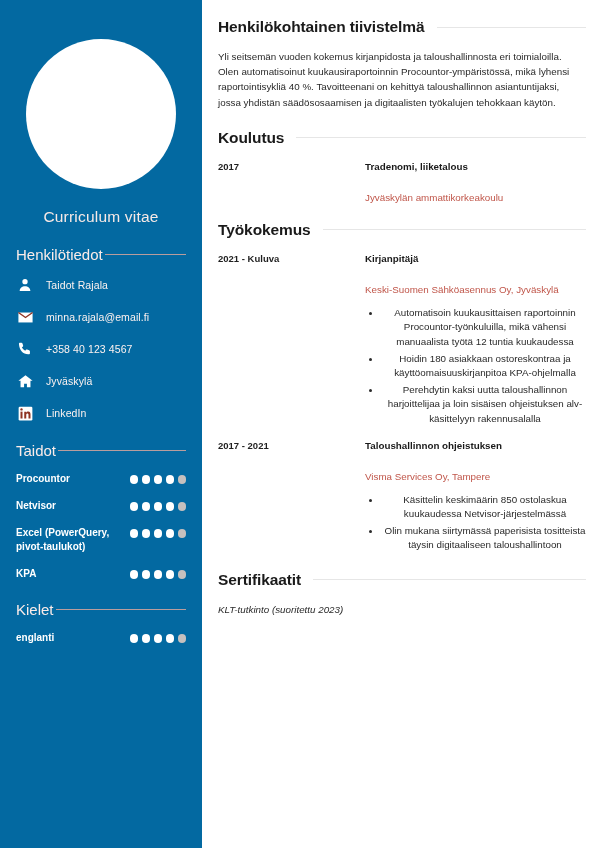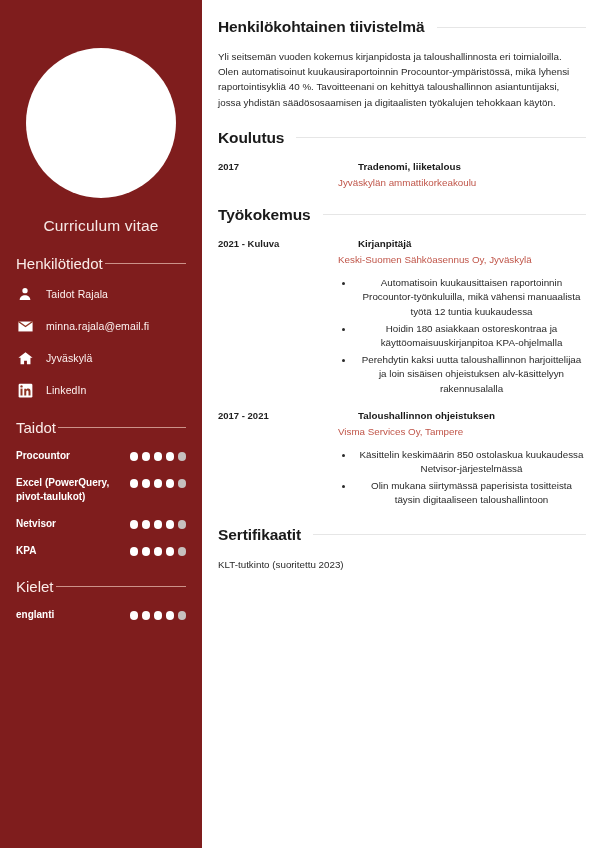--- a/index.html
+++ b/index.html
@@ -18,24 +18,24 @@
     width: 600px;
     height: 848px;
     display: flex;
     background: #ffffff;
   }
 
   
   .sidebar {
     width: 202px;
     min-width: 202px;
-    background: #7f1d1d;
+    background: #0369a1;
     color: #ffffff;
     box-sizing: border-box;
-    padding: 16px 16px;
+    padding: 7px 16px;
     position: relative;
   }
   .photo-wrap {
     padding-top: 32px;
     display: flex;
     justify-content: center;
   }
   .photo-circle {
     width: 150px;
     height: 150px;
@@ -153,61 +153,62 @@
     line-height: 15.2px;
     color: #2a2a2a;
     margin: 6px 0 19px 0;
     padding-right: 4px;
   }
   .section { margin-bottom: 16px; }
 
   .entry {
     display: flex;
     margin-bottom: 10px;
+    gap: 27px;
   }
   .entry-date {
     width: 120px;
     min-width: 120px;
     font-size: 9.5px;
     font-weight: bold;
     color: #1f1f1f;
     padding-top: 1px;
   }
   .entry-body { flex: 1; }
   .entry-role {
     font-size: 9.8px;
     font-weight: bold;
     color: #1a1a1a;
     line-height: 14px;
-    margin-left: 20px;
   }
   .entry-org {
     font-size: 9.8px;
     color: #C0564A;
     line-height: 15px;
-    margin-top: 1px;
+    margin-top: 16px;
   }
   ul.bullets {
     margin: 9px 0 0 0;
     padding-left: 16px;
     list-style: disc;
     text-align: center;
   }
   ul.bullets li {
     font-size: 9.8px;
     line-height: 14.6px;
     color: #2a2a2a;
     margin-bottom: 2px;
     padding-left: 3px;
   }
   ul.bullets li::marker { font-size: 9px; }
   .cert-text {
     font-size: 9.8px;
     color: #2a2a2a;
     line-height: 15px;
+    font-style: italic;
   }
 </style>
 </head>
 <body>
 
 <div class="page">
 
   <aside class="sidebar">
 
     <div class="photo-wrap">
@@ -235,20 +236,28 @@
       <div class="contact-row">
         <span class="c-icon">
           <svg width="17" height="17" viewBox="0 0 24 24" fill="#ffffff">
               <path d="M2 5h20v14H2z" fill="#ffffff"></path>
               <path d="M2 5l10 7 10-7" stroke="#8E3322" stroke-width="2" fill="none"></path>
             </svg>
         </span>
         <span class="contact-text">minna.rajala@email.fi</span>
       </div>
 
+      <div class="contact-row">
+        <span class="c-icon">
+          <svg width="16" height="16" viewBox="0 0 24 24" fill="#ffffff">
+              <path d="M6.6 2.5c.8 0 1.4.5 1.6 1.2l1 3c.2.7 0 1.4-.6 1.8l-1.3 1c1 2.2 2.9 4.1 5.1 5.1l1-1.3c.4-.6 1.1-.8 1.8-.6l3 1c.7.2 1.2.8 1.2 1.6v3c0 1-.8 1.8-1.8 1.7C9.3 20.4 3.6 14.7 2.9 4.3 2.8 3.3 3.6 2.5 4.6 2.5z"></path>
+            </svg>
+        </span>
+        <span class="contact-text">+358 40 123 4567</span>
+      </div>
 
       <div class="contact-row">
         <span class="c-icon">
           <svg width="17" height="17" viewBox="0 0 24 24" fill="#ffffff">
               <path d="M12 3L2 11h3v9h5v-5h4v5h5v-9h3z"></path>
             </svg>
         </span>
         <span class="contact-text">Jyväskylä</span>
       </div>
 
@@ -275,31 +284,31 @@
         <span class="skill-name">Procountor</span>
         <span class="dots">
             <span class="dot"></span>
             <span class="dot"></span>
             <span class="dot"></span>
             <span class="dot"></span>
             <span class="dot off"></span>
           </span>
       </div>
       <div class="skill-row">
-        <span class="skill-name">Excel (PowerQuery, pivot-taulukot)</span>
+        <span class="skill-name">Netvisor</span>
         <span class="dots">
             <span class="dot"></span>
             <span class="dot"></span>
             <span class="dot"></span>
             <span class="dot"></span>
             <span class="dot off"></span>
           </span>
       </div>
       <div class="skill-row">
-        <span class="skill-name">Netvisor</span>
+        <span class="skill-name">Excel (PowerQuery, pivot-taulukot)</span>
         <span class="dots">
             <span class="dot"></span>
             <span class="dot"></span>
             <span class="dot"></span>
             <span class="dot"></span>
             <span class="dot off"></span>
           </span>
       </div>
       <div class="skill-row">
         <span class="skill-name">KPA</span>

